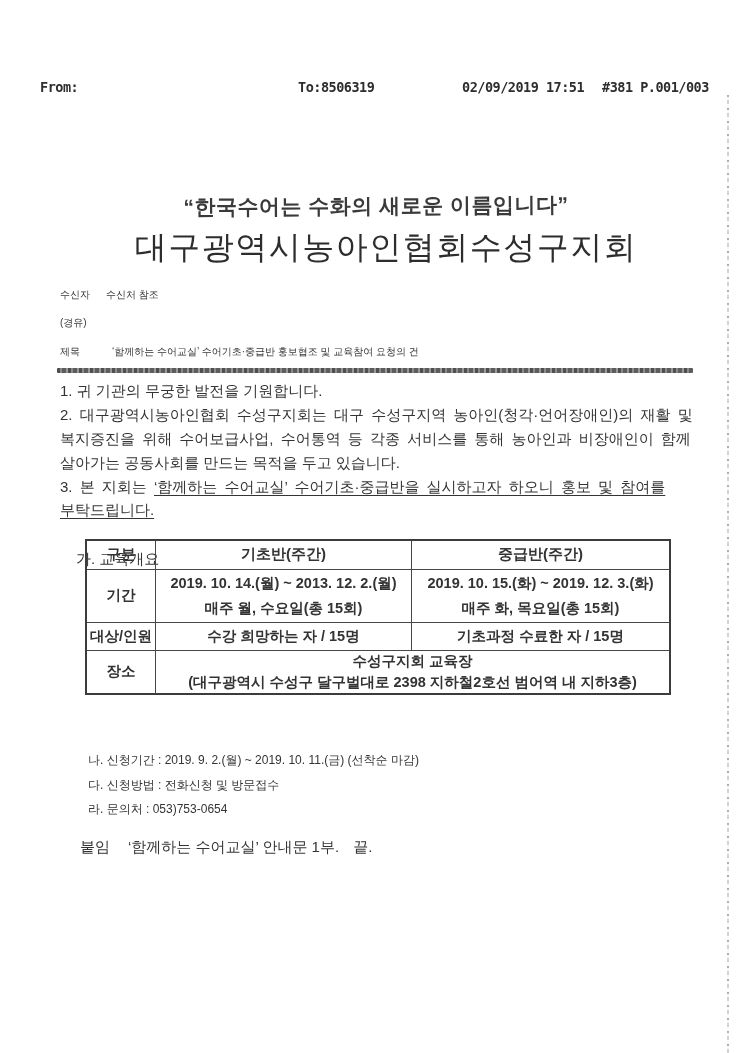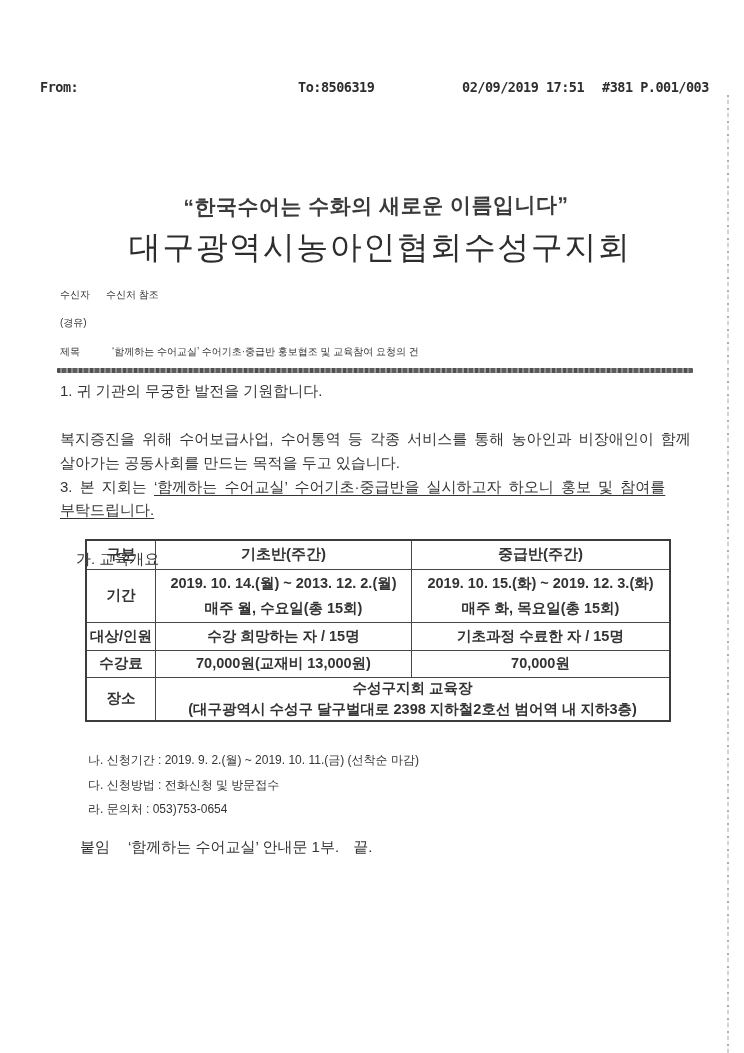--- a/index.html
+++ b/index.html
@@ -23,21 +23,21 @@
   .fx-dt{left:462px;}
   .fx-pg{left:602px;}
 
   
   .slogan{
     position:absolute;top:192px;left:60px;width:632px;
     text-align:center;font-size:21px;font-weight:700;color:#3a3a3a;
     letter-spacing:0.5px;transform:rotate(-0.4deg);white-space:nowrap;
   }
   .org-name{
-    position:absolute;top:226px;left:34px;width:692px;
+    position:absolute;top:226px;left:40px;width:692px;
     text-align:center;font-size:32px;font-weight:500;color:#2d2d2d;
     letter-spacing:1.5px;white-space:nowrap;
   }
 
   
   .meta-row{position:absolute;left:60px;width:640px;font-size:10px;white-space:nowrap;display:flex;}
   .m1{top:288px;}
   .m2{top:316px;}
   .m3{top:345px;}
   .meta-label{flex:0 0 auto;}
@@ -131,20 +131,21 @@
     <span>(경유)</span>
   </div>
   <div class="meta-row m3">
     <span class="meta-label">제목</span>
     <span>‘함께하는 수어교실’ 수어기초·중급반 홍보협조 및 교육참여 요청의 건</span>
   </div>
 
   <div class="divider"></div>
 
   <div class="bodyline p1">1. 귀 기관의 무궁한 발전을 기원합니다.</div>
+  <div class="bodyline p2a js">2. 대구광역시농아인협회 수성구지회는 대구 수성구지역 농아인(청각·언어장애인)의 재활 및</div>
   <div class="bodyline p2b js">복지증진을 위해 수어보급사업, 수어통역 등 각종 서비스를 통해 농아인과 비장애인이 함께</div>
   <div class="bodyline p2c">살아가는 공동사회를 만드는 목적을 두고 있습니다.</div>
   <div class="bodyline p3a js"><span>3. 본 지회는 </span><span class="ul">‘함께하는 수어교실’ 수어기초·중급반을 실시하고자 하오니 홍보 및 참여를</span></div>
   <div class="bodyline p3b"><span class="ul">부탁드립니다.</span></div>
   <div class="bodyline sect-a">가. 교육개요</div>
 
   <table class="edu-table">
     <tbody>
         <tr class="row-head">
       <td class="col-label">구분</td>
@@ -160,25 +161,20 @@
       <td class="cell2">
         <div>2019. 10. 15.(화) ~ 2019. 12. 3.(화)</div>
         <div>매주 화, 목요일(총 15회)</div>
       </td>
     </tr>
     <tr class="row-target">
       <td>대상/인원</td>
       <td>수강 희망하는 자 / 15명</td>
       <td>기초과정 수료한 자 / 15명</td>
     </tr>
-    <tr class="row-fee">
-      <td>수강료</td>
-      <td>70,000원(교재비 13,000원)</td>
-      <td>70,000원</td>
-    </tr>
     <tr class="row-venue">
       <td>장소</td>
       <td class="cell2" colspan="2">
         <div>수성구지회 교육장</div>
         <div>(대구광역시 수성구 달구벌대로 2398 지하철2호선 범어역 내 지하3층)</div>
       </td>
     </tr>
   </tbody>
     </table>
 

